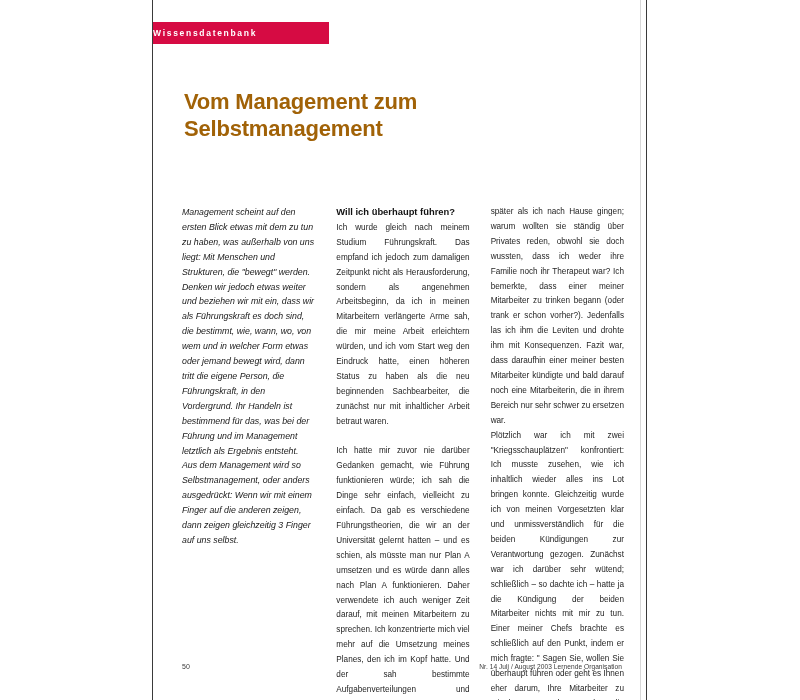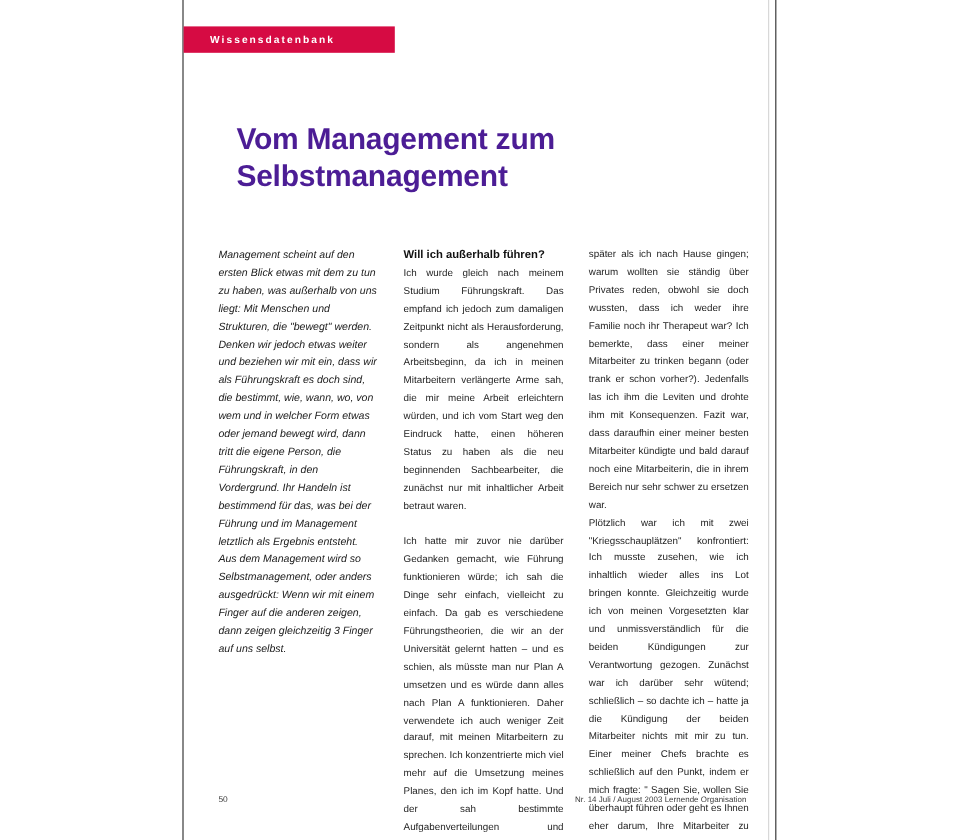--- a/index.html
+++ b/index.html
@@ -54,45 +54,44 @@
     height: 22px;
     background: #d60b43;
     display: flex;
     align-items: center;
   }
   #category-flag .flag-label {
     color: #ffffff;
     font-size: 8.5px;
     font-weight: bold;
     letter-spacing: 1.7px;
-    padding-left: 22px;
     white-space: nowrap;
   }
 
   
   #headline-block {
     position: absolute;
     left: 31px;
     top: 88px;
     width: 420px;
   }
   #kicker {
     font-size: 9px;
     color: #8e8e8e;
     letter-spacing: 2.2px;
     font-weight: normal;
     margin: 0 0 14px 0;
   }
   #headline {
-    font-size: 25px;
+    font-size: 22px;
     font-weight: bold;
-    color: #4c1d95;
+    color: #a16207;
     line-height: 1.23;
     letter-spacing: -0.2px;
-    margin: 13px;
+    margin: 0;
     white-space: pre-line;
   }
 
   
   #columns {
     position: absolute;
     left: 29px;
     top: 205px;
     width: 442px;
     height: 440px;
@@ -172,21 +171,21 @@
     </div>
 
     <div id="columns">
 
       <div class="column lead">
         <p>Management scheint auf den ersten Blick etwas mit dem zu tun zu haben, was außerhalb von uns liegt: Mit Menschen und Strukturen, die "bewegt" werden. Denken wir jedoch etwas weiter und beziehen wir mit ein, dass wir als Führungskraft es doch sind, die bestimmt, wie, wann, wo, von wem und in welcher Form etwas oder jemand bewegt wird, dann tritt die eigene Person, die Führungskraft, in den Vordergrund. Ihr Handeln ist bestimmend für das, was bei der Führung und im Management letztlich als Ergebnis entsteht.</p>
         <p>Aus dem Management wird so Selbstmanagement, oder anders ausgedrückt: Wenn wir mit einem Finger auf die anderen zeigen, dann zeigen gleichzeitig 3 Finger auf uns selbst.</p>
       </div>
 
       <div class="column body">
-        <h2 class="col-heading">Will ich außerhalb führen?</h2>
+        <h2 class="col-heading">Will ich überhaupt führen?</h2>
         <p>Ich wurde gleich nach meinem Studium Führungskraft. Das empfand ich jedoch zum damaligen Zeitpunkt nicht als Herausforderung, sondern als angenehmen Arbeitsbeginn, da ich in meinen Mitarbeitern verlängerte Arme sah, die mir meine Arbeit erleichtern würden, und ich vom Start weg den Eindruck hatte, einen höheren Status zu haben als die neu beginnenden Sachbearbeiter, die zunächst nur mit inhaltlicher Arbeit betraut waren.</p>
         <p class="spaced">Ich hatte mir zuvor nie darüber Gedanken gemacht, wie Führung funktionieren würde; ich sah die Dinge sehr einfach, vielleicht zu einfach. Da gab es verschiedene Führungstheorien, die wir an der Universität gelernt hatten – und es schien, als müsste man nur Plan A umsetzen und es würde dann alles nach Plan A funktionieren. Daher verwendete ich auch weniger Zeit darauf, mit meinen Mitarbeitern zu sprechen. Ich konzentrierte mich viel mehr auf die Umsetzung meines Planes, den ich im Kopf hatte. Und der sah bestimmte Aufgabenverteilungen und Delegationsmöglichkeiten vor, Kontrollmechanismen und vor allem viele ehrgeizige Ziele.</p>
         <p>Das Dumme war nur: Ich scheiterte. Das sehe ich heute so. Damals jedoch schob ich alle Schuld den Mitarbeitern zu: Warum waren diese nur so kurzsichtig nicht zu erkennen, für welch großes Ziel wir doch letztendlich arbeiteten; warum erledigten sie ihre Arbeit fast niemals so, wie ich es wollte; warum fühlten sie sich immer überarbeitet, obwohl sie doch selten</p>
       </div>
 
       <div class="column body">
         <p>später als ich nach Hause gingen; warum wollten sie ständig über Privates reden, obwohl sie doch wussten, dass ich weder ihre Familie noch ihr Therapeut war? Ich bemerkte, dass einer meiner Mitarbeiter zu trinken begann (oder trank er schon vorher?). Jedenfalls las ich ihm die Leviten und drohte ihm mit Konsequenzen. Fazit war, dass daraufhin einer meiner besten Mitarbeiter kündigte und bald darauf noch eine Mitarbeiterin, die in ihrem Bereich nur sehr schwer zu ersetzen war.</p>
         <p>Plötzlich war ich mit zwei "Kriegsschauplätzen" konfrontiert: Ich musste zusehen, wie ich inhaltlich wieder alles ins Lot bringen konnte. Gleichzeitig wurde ich von meinen Vorgesetzten klar und unmissverständlich für die beiden Kündigungen zur Verantwortung gezogen. Zunächst war ich darüber sehr wütend; schließlich – so dachte ich – hatte ja die Kündigung der beiden Mitarbeiter nichts mit mir zu tun. Einer meiner Chefs brachte es schließlich auf den Punkt, indem er mich fragte: " Sagen Sie, wollen Sie überhaupt führen oder geht es Ihnen eher darum, Ihre Mitarbeiter zu Mitteln zum Zweck zu machen, die es Ihnen ermöglichen, wenn überhaupt, dann schneller zu Ihren inhaltlich-sachlichen Zielen zu kommen?"</p>
 
       </div>

